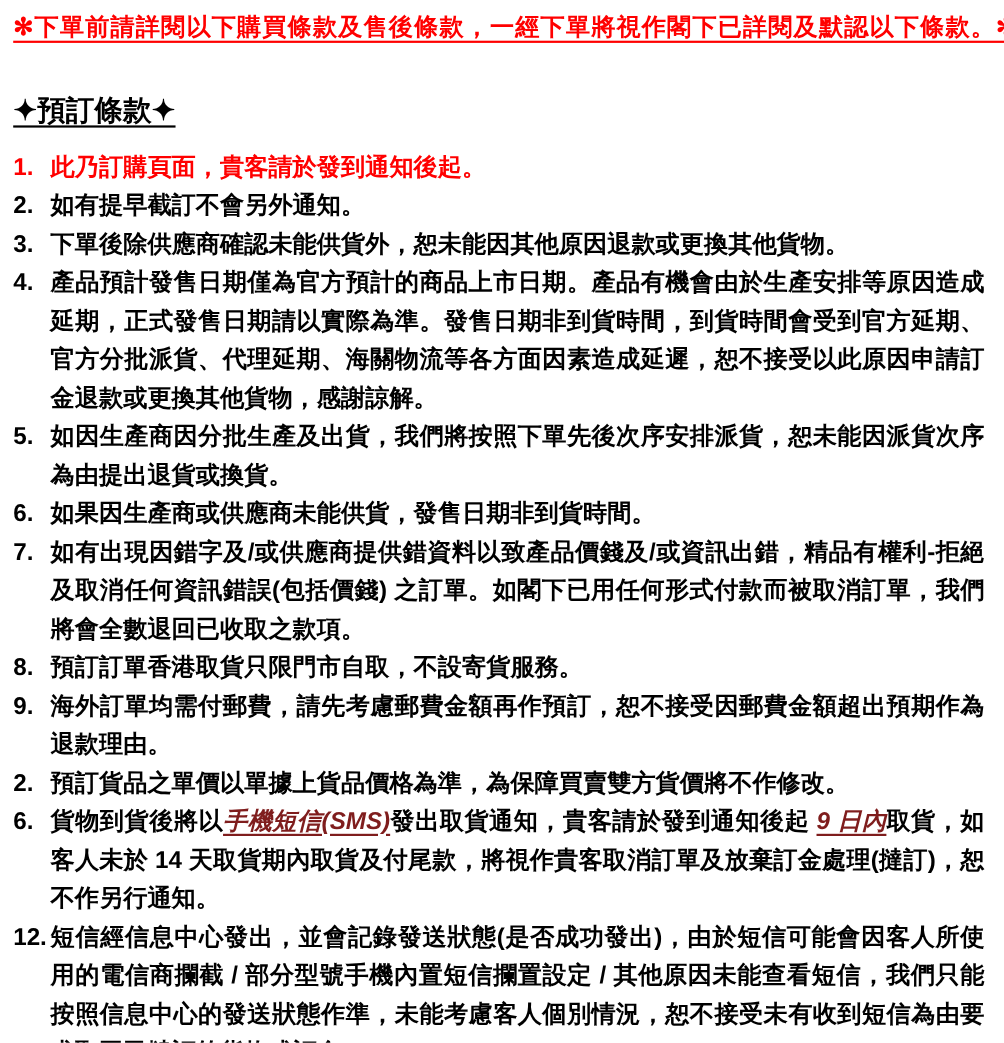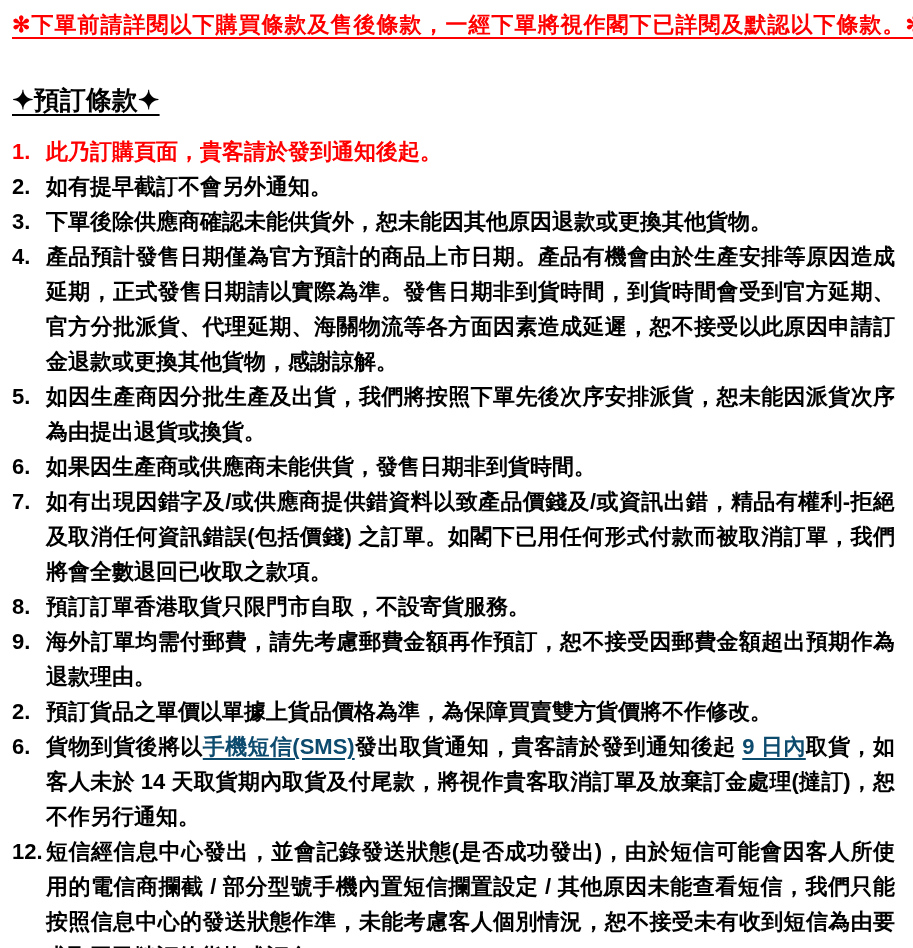--- a/index.html
+++ b/index.html
@@ -54,24 +54,25 @@
     white-space: nowrap;
   }
   .term .txt {
     flex: 1;
     text-align: justify;
   }
   .term.red, .term.red .num, .term.red .txt {
     color: #ff0000;
   }
   .red-u {
-    color: #0c4a6e;
+    color: #7f1d1d;
     text-decoration: underline;
     text-decoration-thickness: 2px;
     text-underline-offset: 4px;
+    font-style: italic;
   }
 </style>
 </head>
 <body>
 
 <div class="page">
   <div class="notice">✻下單前請詳閱以下購買條款及售後條款，一經下單將視作閣下已詳閱及默認以下條款。✻</div>
 
   <div>
     <div class="section-title">✦預訂條款✦</div>

